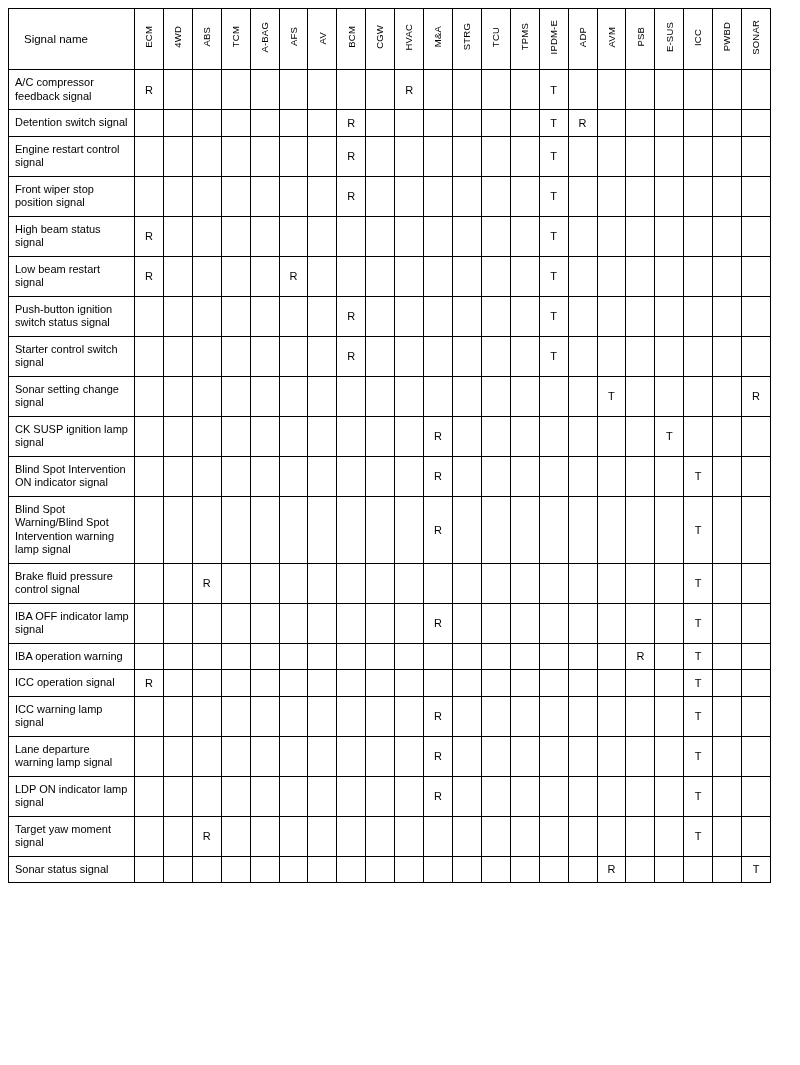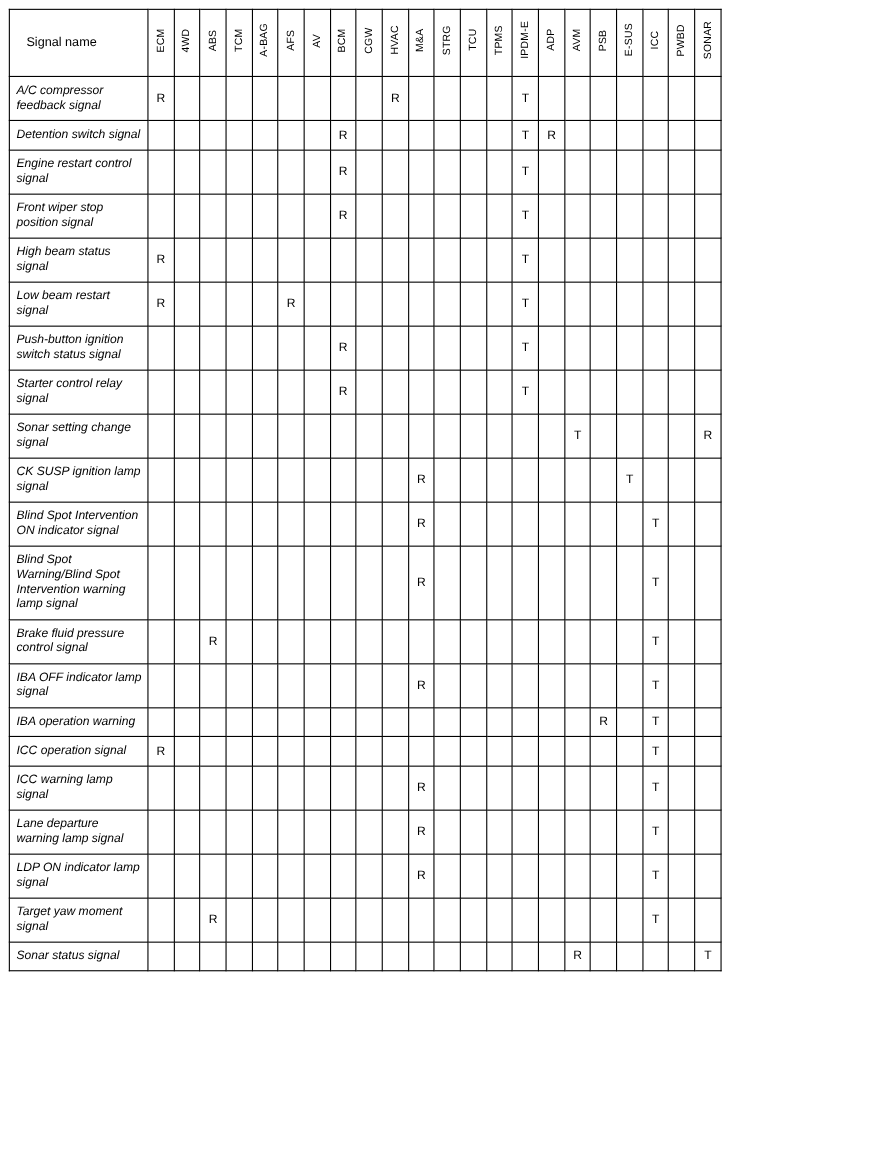--- a/index.html
+++ b/index.html
@@ -6,21 +6,21 @@
   body {
     width: 800px;
     font-family: "Liberation Sans", sans-serif;
     color: #000000;
     -webkit-font-smoothing: antialiased;
   }
   .page { padding: 8px; }
 
   table.matrix {
     border-collapse: collapse;
-    width: 648px;
+    width: 763px;
     table-layout: fixed;
   }
   table.matrix th, table.matrix td {
     border: 1px solid #000000;
     background: #ffffff;
   }
 
   th.name-h {
     width: 106px;
     font-weight: normal;
@@ -48,21 +48,20 @@
     white-space: nowrap;
   }
 
   td.name {
     font-size: 11px;
     line-height: 13.5px;
     padding: 6px 3px 6px 6px;
     vertical-align: top;
     text-align: left;
     word-wrap: break-word;
-    font-style: italic;
   }
   td.val {
     font-size: 11px;
     text-align: center;
     vertical-align: middle;
     padding: 0;
   }
 </style>
 </head>
 <body>
@@ -268,21 +267,21 @@
           <td class="val">T</td>
           <td class="val"></td>
           <td class="val"></td>
           <td class="val"></td>
           <td class="val"></td>
           <td class="val"></td>
           <td class="val"></td>
           <td class="val"></td>
         </tr>
         <tr>
-          <td class="name">Starter control relay signal</td>
+          <td class="name">Starter control switch signal</td>
           <td class="val"></td>
           <td class="val"></td>
           <td class="val"></td>
           <td class="val"></td>
           <td class="val"></td>
           <td class="val"></td>
           <td class="val"></td>
           <td class="val">R</td>
           <td class="val"></td>
           <td class="val"></td>

